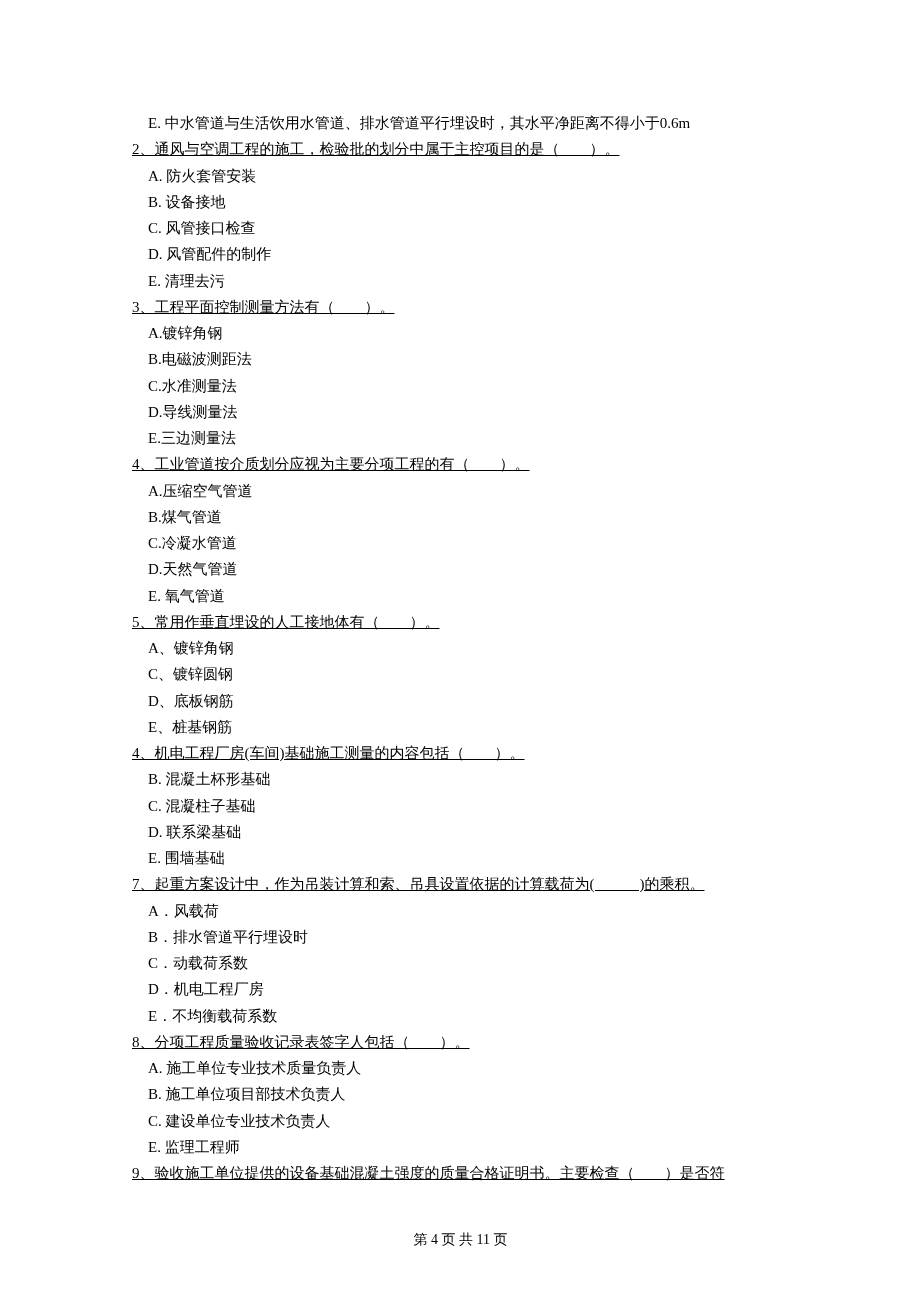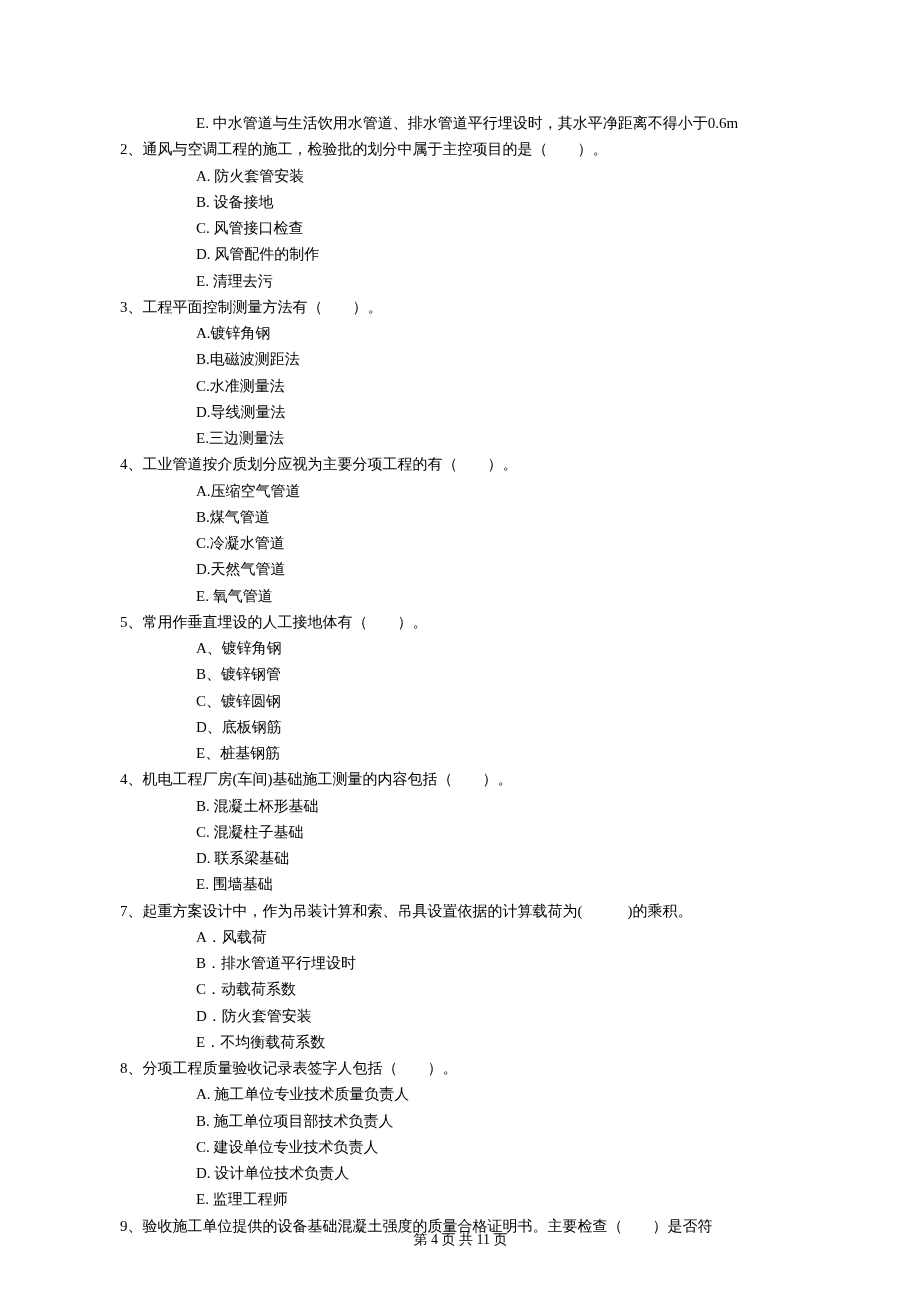--- a/index.html
+++ b/index.html
@@ -9,24 +9,25 @@
       font-size: 15px;
       line-height: 1.75;
       color: #000000;
       width: 920px;
       height: 1302px;
       position: relative;
       padding: 110px 120px 0 120px;
     }
     .content { }
     .question-line {
-      margin-left: 0;
+      margin-left: 12px;
+      text-decoration: underline;
     }
     .option-line {
-      margin-left: 76px;
+      margin-left: 28px;
     }
     .footer {
       position: absolute;
       bottom: 50px;
       left: 1px;
       right: 0;
       text-align: center;
       font-size: 14px;
     }
   </style>
@@ -49,38 +50,36 @@
       <div class="option-line">D.导线测量法</div>
       <div class="option-line">E.三边测量法</div>
       <div class="question-line">4、工业管道按介质划分应视为主要分项工程的有（　　）。</div>
       <div class="option-line">A.压缩空气管道</div>
       <div class="option-line">B.煤气管道</div>
       <div class="option-line">C.冷凝水管道</div>
       <div class="option-line">D.天然气管道</div>
       <div class="option-line">E. 氧气管道</div>
       <div class="question-line">5、常用作垂直埋设的人工接地体有（　　）。</div>
       <div class="option-line">A、镀锌角钢</div>
-      <div class="option-line">B、镀锌钢管</div>
       <div class="option-line">C、镀锌圆钢</div>
       <div class="option-line">D、底板钢筋</div>
       <div class="option-line">E、桩基钢筋</div>
       <div class="question-line">4、机电工程厂房(车间)基础施工测量的内容包括（　　）。</div>
       <div class="option-line">B.  混凝土杯形基础</div>
       <div class="option-line">C.  混凝柱子基础</div>
       <div class="option-line">D.  联系梁基础</div>
       <div class="option-line">E.  围墙基础</div>
       <div class="question-line">7、起重方案设计中，作为吊装计算和索、吊具设置依据的计算载荷为(　　　)的乘积。</div>
       <div class="option-line">A．风载荷</div>
       <div class="option-line">B．排水管道平行埋设时</div>
       <div class="option-line">C．动载荷系数</div>
-      <div class="option-line">D．防火套管安装</div>
+      <div class="option-line">D．机电工程厂房</div>
       <div class="option-line">E．不均衡载荷系数</div>
       <div class="question-line">8、分项工程质量验收记录表签字人包括（　　）。</div>
       <div class="option-line">A.  施工单位专业技术质量负责人</div>
       <div class="option-line">B.  施工单位项目部技术负责人</div>
       <div class="option-line">C.  建设单位专业技术负责人</div>
-      <div class="option-line">D.  设计单位技术负责人</div>
       <div class="option-line">E.  监理工程师</div>
       <div class="question-line">9、验收施工单位提供的设备基础混凝土强度的质量合格证明书。主要检查（　　）是否符</div>
     </div>
 </div>
 
 <div class="footer">第 4 页 共 11 页</div>
 
 </body></html>

